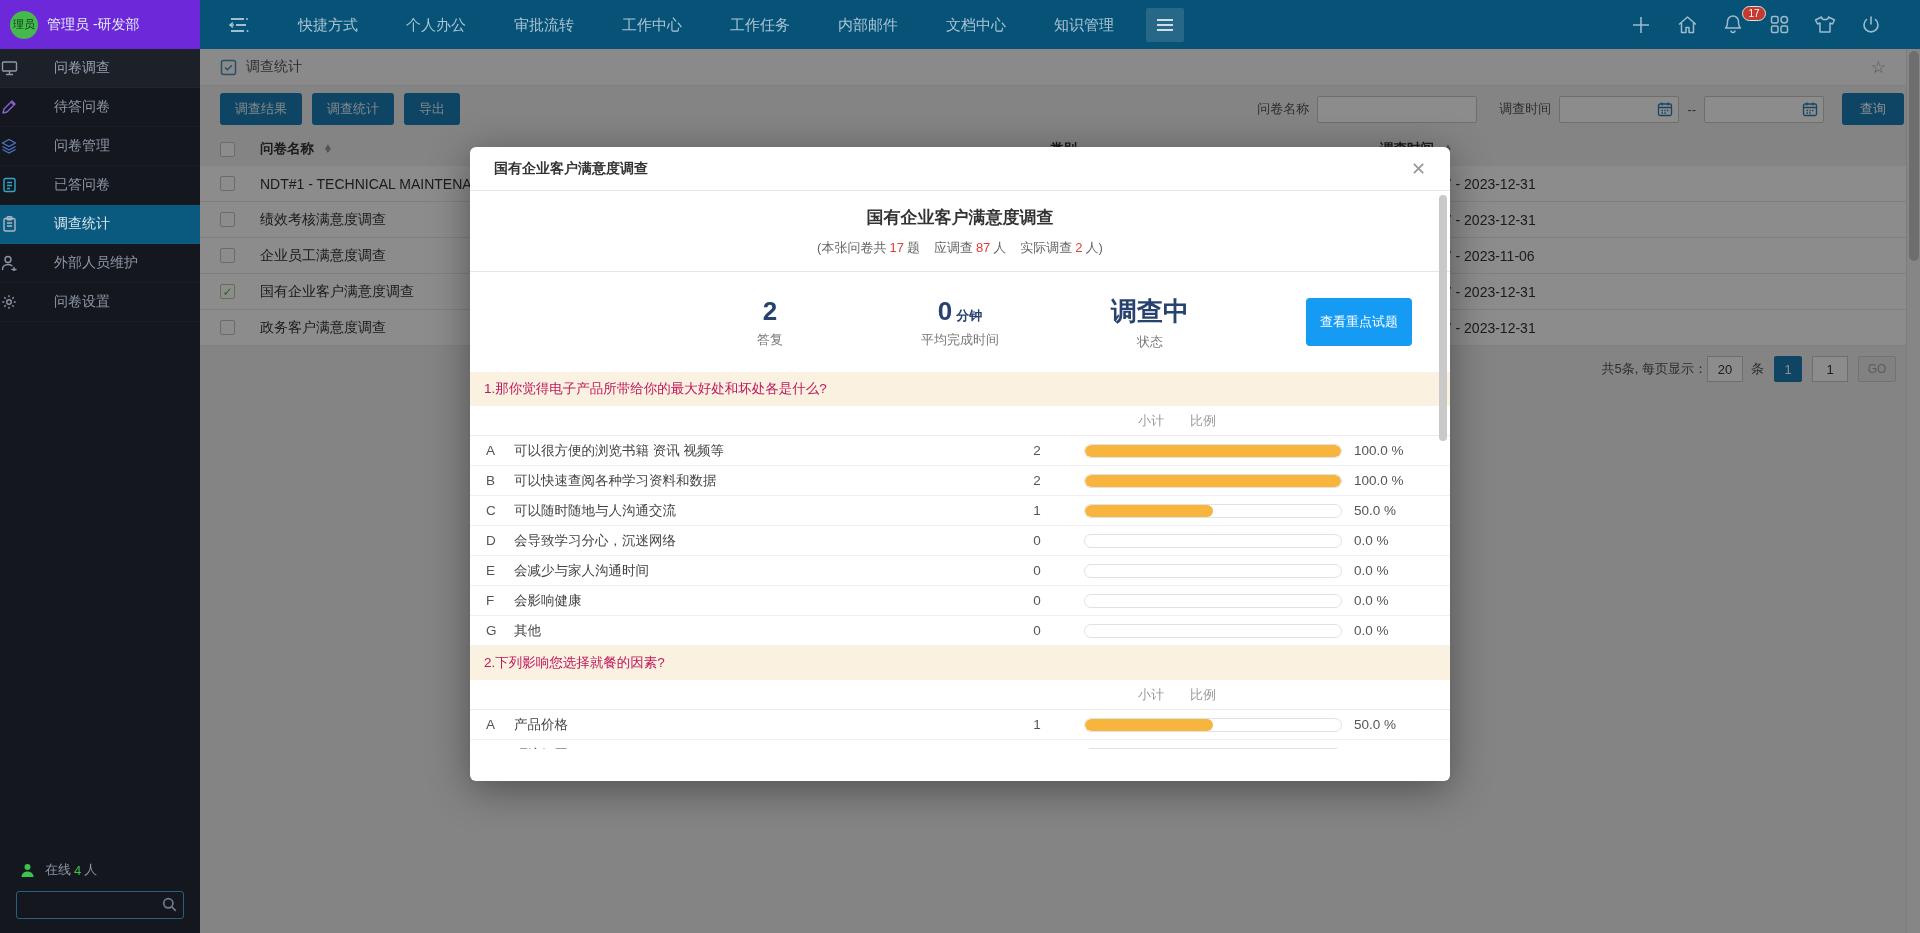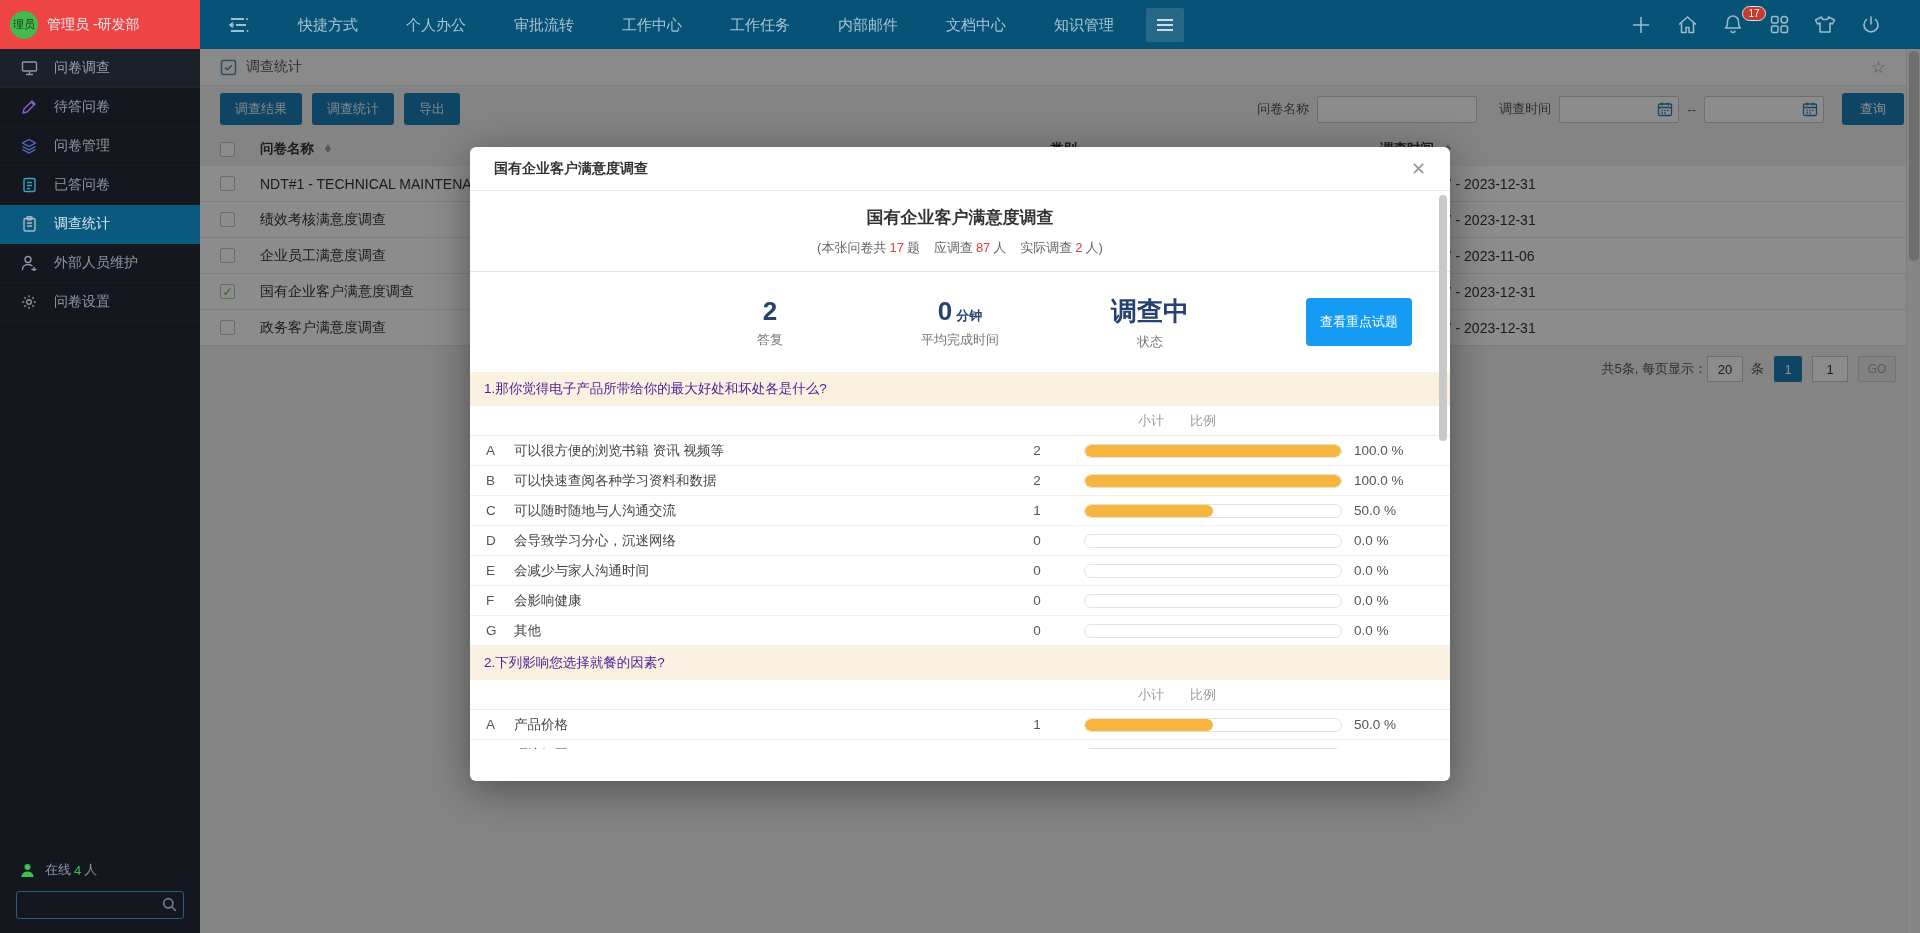--- a/index.html
+++ b/index.html
@@ -3,39 +3,39 @@
 <meta charset="utf-8">
 <style>
   * { margin:0; padding:0; box-sizing:border-box; }
   html,body { width:1920px; height:933px; overflow:hidden; background:#e8e8e8;
     font-family:"Liberation Sans","DejaVu Sans",sans-serif; }
   #app { position:relative; width:1920px; height:933px; overflow:hidden; background:#f1f1f2; }
 
   
   .topbar { position:absolute; left:0; top:0; width:1920px; height:49px; background:#075277; z-index:20;
     display:flex; align-items:center; }
-  .brand { width:200px; height:49px; display:flex; align-items:center; padding-left:10px; background:#ef4444; flex:0 0 auto; }
+  .brand { width:200px; height:49px; display:flex; align-items:center; padding-left:10px; background:#6d28d9; flex:0 0 auto; }
   .avatar { width:28px; height:28px; border-radius:50%; background:#46b94d; color:#0c3b1a; font-size:11px;
     display:flex; align-items:center; justify-content:center; overflow:hidden; white-space:nowrap; flex:0 0 auto; }
   .brand-label { color:#e3edf3; font-size:14px; margin-left:9px; white-space:nowrap; }
   .nav-toggle { margin-left:22px; width:34px; height:30px; display:flex; align-items:center; justify-content:center;
     cursor:pointer; color:#9fc0d3; flex:0 0 auto; }
   .topnav { display:flex; align-items:center; margin-left:18px; }
   .topnav .nav-item { color:#a9c4d4; font-size:15px; padding:0 24px; height:49px; line-height:49px; cursor:pointer; white-space:nowrap; }
   .nav-more { width:38px; height:34px; background:rgba(255,255,255,.13); border-radius:2px; margin-left:8px;
     display:flex; align-items:center; justify-content:center; color:#cfdde6; cursor:pointer; }
   .top-icons { margin-left:auto; display:flex; align-items:center; padding-right:26px; }
   .top-icon { width:46px; height:49px; display:flex; align-items:center; justify-content:center; color:#9ebacb; cursor:pointer; position:relative; }
   .badge { position:absolute; top:6px; left:32px; min-width:24px; height:15px; background:#c43a2f; border:1px solid #e0e0e0;
     border-radius:8px; color:#fff; font-size:10px; line-height:13px; text-align:center; padding:0 4px; }
 
   
   .sidebar { position:absolute; left:0; top:49px; width:200px; height:884px; background:#14171e; z-index:20; }
-  .side-item { height:39px; display:flex; align-items:center; padding-left:20px; cursor:pointer;
-    color:#8d96a5; font-size:14px; border-bottom:1px solid rgba(255,255,255,.025); }
+  .side-item { height:39px; display:flex; align-items:center; cursor:pointer;
+    color:#8d96a5; font-size:14px; border-bottom:1px solid rgba(255,255,255,.025);gap:20px; }
   .side-item .s-icon { width:18px; height:18px; margin-right:16px; display:flex; align-items:center; justify-content:center; }
   .side-item.header { background:#1b2029; color:#97a0ae; }
   .side-item.active { background:#0a5a80; color:#dde5eb; }
   .side-bottom { position:absolute; left:0; bottom:14px; width:200px; padding:0 16px; }
   .online-row { display:flex; align-items:center; color:#8d96a5; font-size:13px; margin-bottom:12px; padding-left:4px; }
   .online-row .o-icon { margin-right:10px; display:flex; }
   .online-count { color:#3cc24e; margin:0 3px; }
   .side-search { position:relative; }
   .side-search input { width:100%; height:28px; background:transparent; border:1px solid #25607e; border-radius:3px;
     color:#cbd3da; font-size:13px; padding:0 28px 0 8px; outline:none; }
@@ -105,21 +105,21 @@
   .head-divider { border-bottom:1px solid #e5e5e5; margin-top:14px; }
 
   .stats-row { display:flex; align-items:center; height:100px; padding-left:215px; }
   .stat { width:170px; text-align:center; margin-right:20px; }
   .stat-value { font-size:26px; color:#27426f; font-weight:bold; }
   .stat-value .suffix { font-size:13px; font-weight:bold; margin-left:4px; }
   .stat-label { font-size:13px; color:#777; margin-top:4px;font-family:Liberation Serif, serif; }
   .btn-key { margin-left:auto; margin-right:38px; background:#169bf4; color:#fff; border:none; border-radius:4px;
     font-size:13px; padding:15px 14px; cursor:pointer; white-space:nowrap; }
 
-  .q-header { background:#faf1e0; height:34px; line-height:34px; padding:0 14px; font-size:13.5px; color:#4c1d95;
+  .q-header { background:#faf1e0; height:34px; line-height:34px; padding:0 14px; font-size:13.5px; color:#be185d;
     white-space:nowrap; overflow:hidden; }
   .q-subhead { display:flex; align-items:center; height:30px; border-bottom:1px solid #ececec; padding:0 16px;
     font-size:13px; color:#999; }
   .q-row { display:flex; align-items:center; height:30px; border-bottom:1px solid #f0f0f0; padding:0 16px;
     font-size:13.5px; color:#555; }
   .oc-letter { width:28px; flex:0 0 auto; }
   .oc-text { flex:1; color:#444; white-space:nowrap; overflow:hidden; }
   .oc-count { width:70px; flex:0 0 auto; text-align:center; }
   .oc-bar { width:270px; flex:0 0 auto; padding-left:12px; }
   .bar-track { width:258px; height:14px; border:1px solid #e2e2e2; border-radius:8px; background:#fff; overflow:hidden; }

